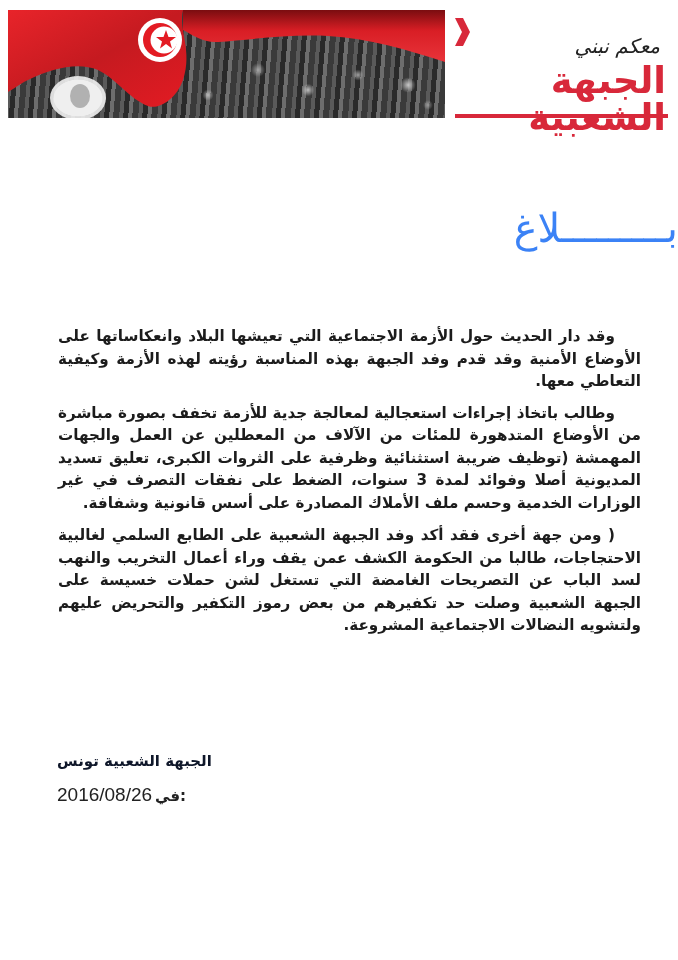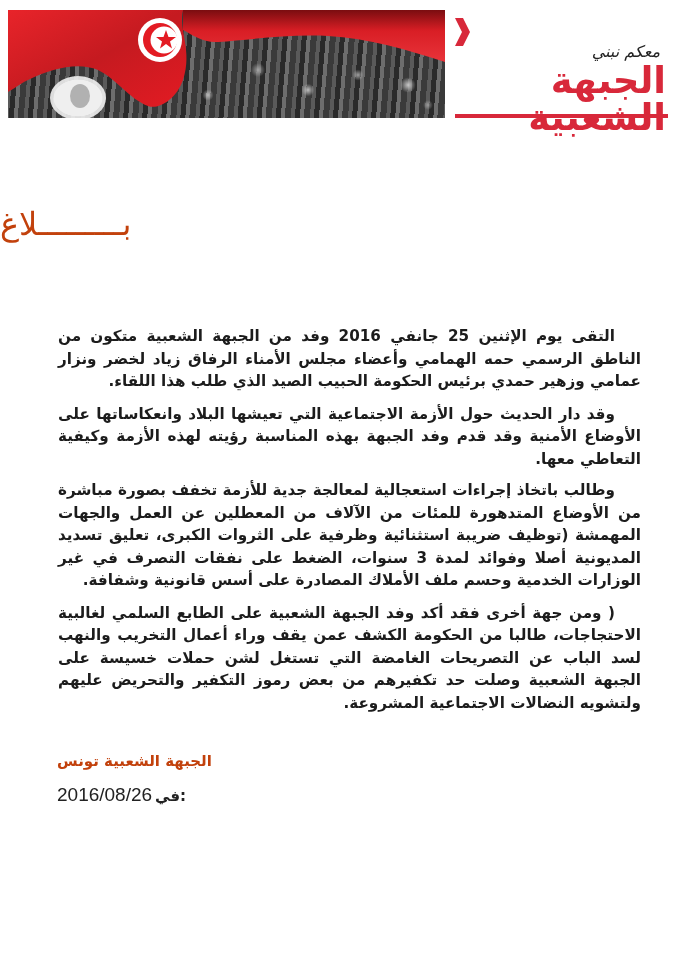--- a/index.html
+++ b/index.html
@@ -63,24 +63,24 @@
     .chevron {
       position: absolute;
       left: 2px;
       top: 6px;
       width: 18px;
       height: 32px;
     }
     .tagline {
       position: absolute;
       right: 10px;
-      top: 32px;
+      top: 24px;
       font-family: "DejaVu Serif", serif;
       font-style: italic;
-      font-size: 16px;
+      font-size: 20px;
       color: #222;
       direction: rtl;
       letter-spacing: -0.5px;
     }
     .logo-text {
       position: absolute;
       right: 4px;
       top: 52px;
       font-family: "DejaVu Sans", sans-serif;
       font-weight: bold;
@@ -97,25 +97,25 @@
       top: 104px;
       height: 4px;
       background: #d8283a;
     }
     
     .doc-title {
       position: absolute;
       left: 0;
       width: 678px;
       top: 208px;
-      text-align: left;
+      text-align: right;
       direction: rtl;
       font-family: "DejaVu Serif", serif;
-      font-size: 32px;
-      color: #c2410c;
+      font-size: 40px;
+      color: #3b82f6;
       line-height: 1;
     }
     
     .body-text {
       position: absolute;
       left: 58px;
       width: 583px;
       top: 325px;
       direction: rtl;
       text-align: justify;
@@ -135,21 +135,21 @@
     .body-text p.p4 { text-indent: 26px; }
     
     .signature {
       position: absolute;
       left: 57px;
       top: 752px;
       direction: rtl;
       font-family: "DejaVu Sans", sans-serif;
       font-weight: bold;
       font-size: 15px;
-      color: #c2410c;
+      color: #0f172a;
     }
     .date-line {
       position: absolute;
       left: 57px;
       top: 784px;
       font-family: "Liberation Sans", sans-serif;
       font-size: 19px;
       color: #222;
       direction: ltr;
     }
@@ -199,21 +199,20 @@
     </svg>
     <div class="tagline">معكم نبني</div>
     <div class="logo-text">الجبهة الشعبية</div>
     <div class="logo-underline"></div>
   </div>
 </div>
 
 <div class="doc-title">بـــــــــلاغ</div>
 
 <div class="body-text">
-  <p class="p1">التقى يوم الإثنين 25 جانفي 2016 وفد من الجبهة الشعبية متكون من الناطق الرسمي حمه الهمامي وأعضاء مجلس الأمناء الرفاق زياد لخضر ونزار عمامي وزهير حمدي برئيس الحكومة الحبيب الصيد الذي طلب هذا اللقاء.</p>
   <p class="p2">وقد دار الحديث حول الأزمة الاجتماعية التي تعيشها البلاد وانعكاساتها على الأوضاع الأمنية وقد قدم وفد الجبهة بهذه المناسبة رؤيته لهذه الأزمة وكيفية التعاطي معها.</p>
   <p class="p3">وطالب باتخاذ إجراءات استعجالية لمعالجة جدية للأزمة تخفف بصورة مباشرة من الأوضاع المتدهورة للمئات من الآلاف من المعطلين عن العمل والجهات المهمشة (توظيف ضريبة استثنائية وظرفية على الثروات الكبرى، تعليق تسديد المديونية أصلا وفوائد لمدة 3 سنوات، الضغط على نفقات التصرف في غير الوزارات الخدمية وحسم ملف الأملاك المصادرة على أسس قانونية وشفافة.</p>
   <p class="p4">( ومن جهة أخرى فقد أكد وفد الجبهة الشعبية على الطابع السلمي لغالبية الاحتجاجات، طالبا من الحكومة الكشف عمن يقف وراء أعمال التخريب والنهب لسد الباب عن التصريحات الغامضة التي تستغل لشن حملات خسيسة على الجبهة الشعبية وصلت حد تكفيرهم من بعض رموز التكفير والتحريض عليهم ولتشويه النضالات الاجتماعية المشروعة.</p>
 </div>
 
 <div class="signature">الجبهة الشعبية تونس</div>
 <div class="date-line">
   <span>2016/08/26</span><span class="date-label">في:</span>
 </div>
 

